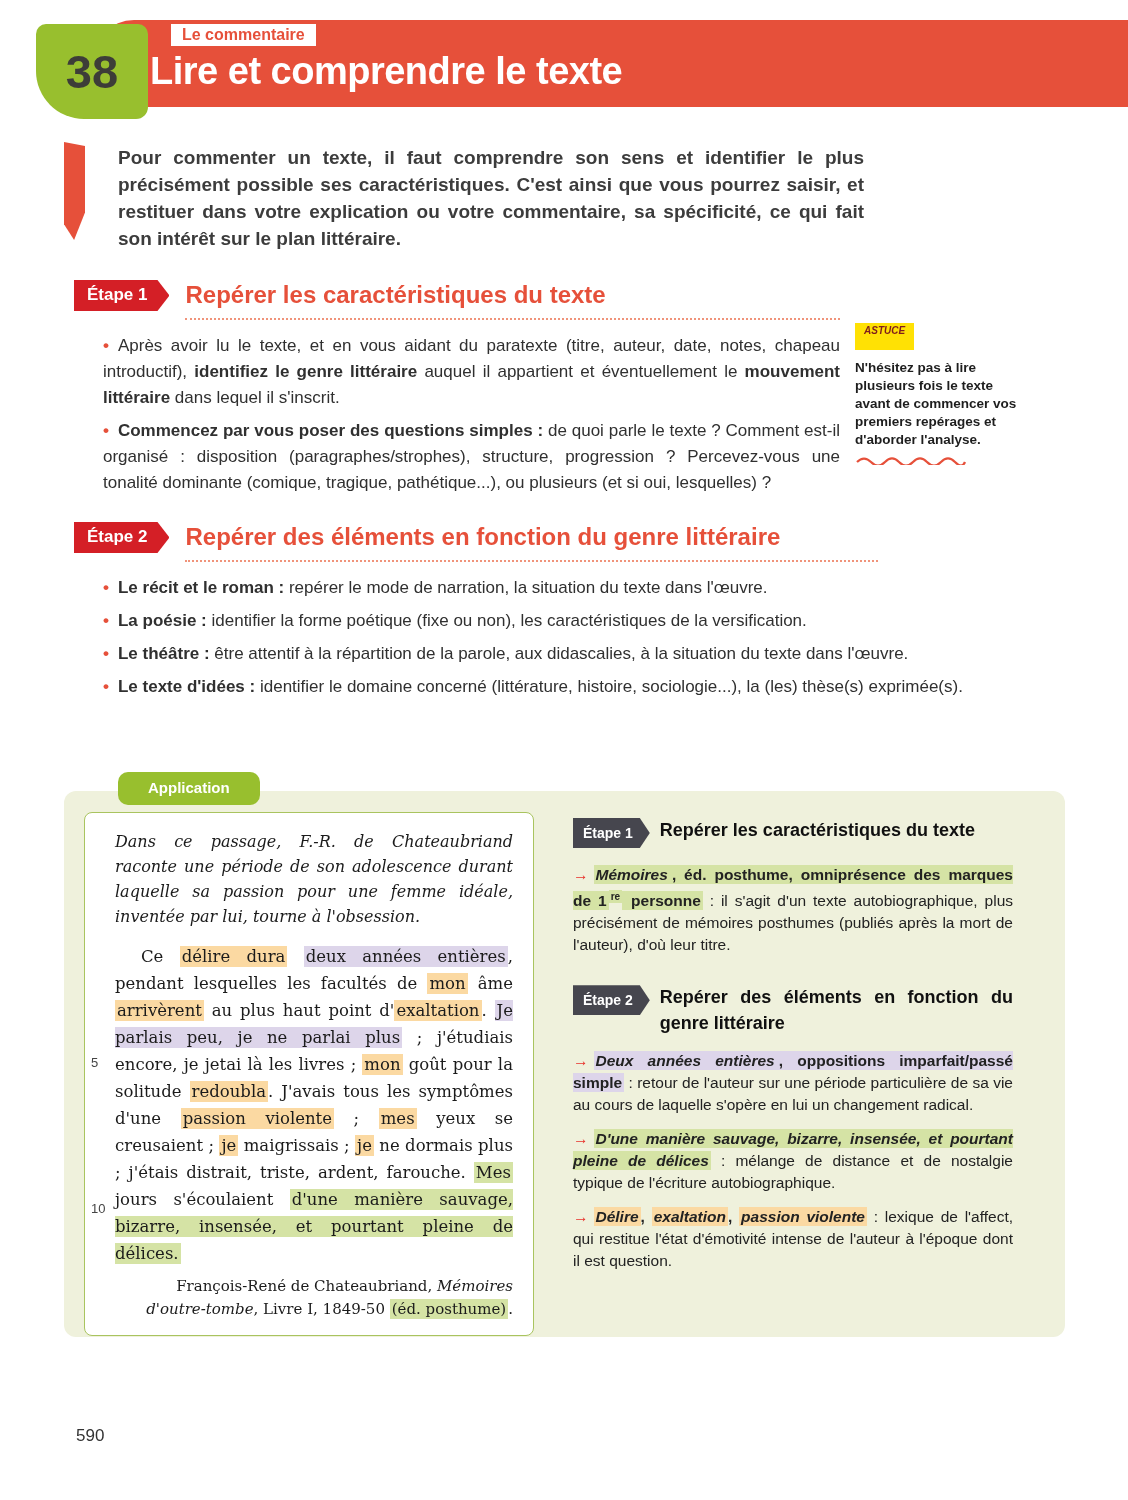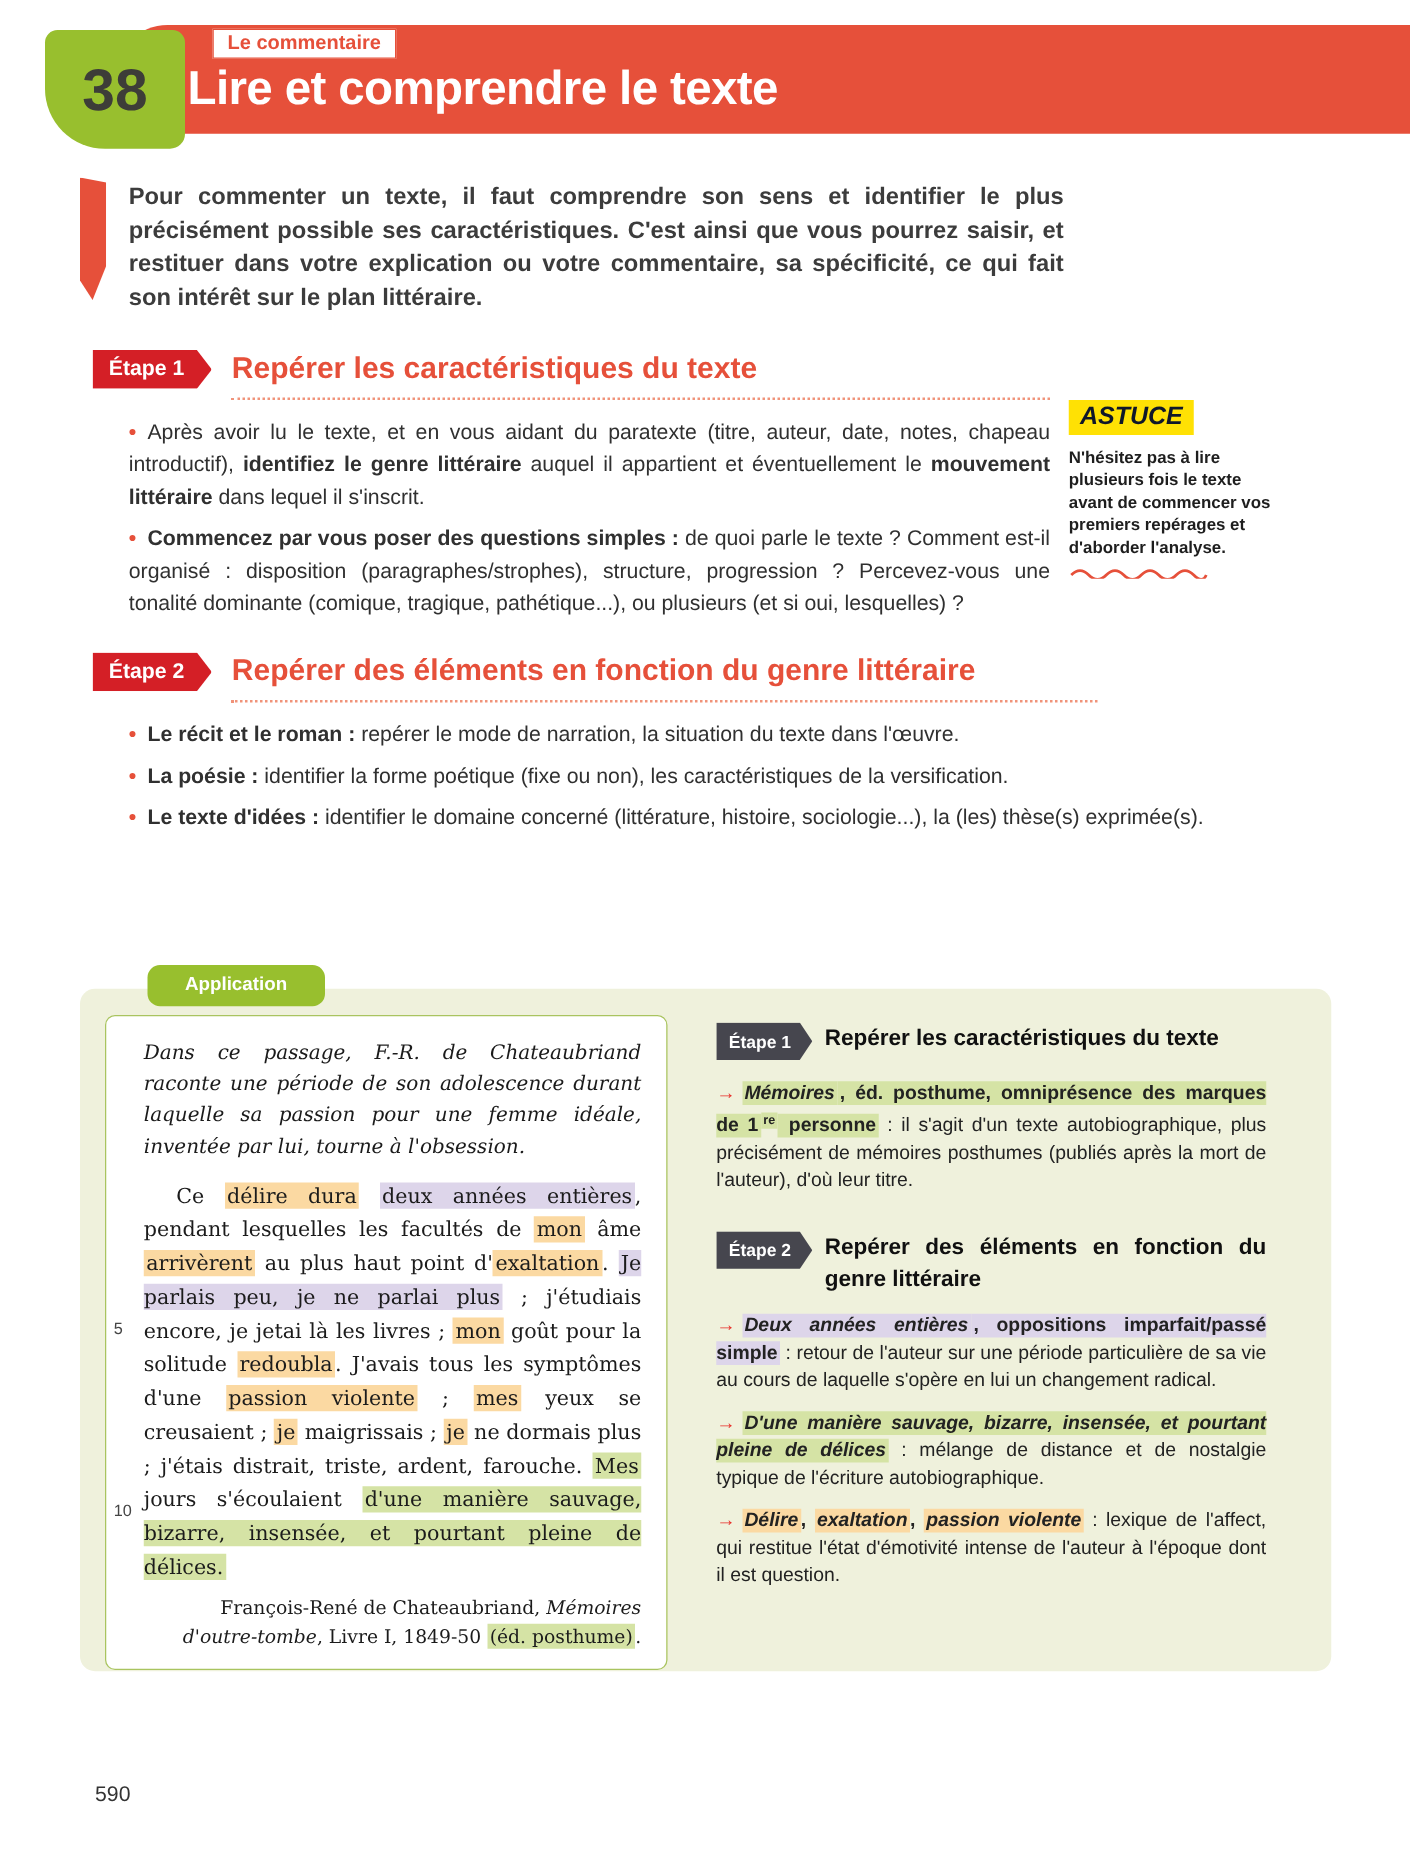--- a/index.html
+++ b/index.html
@@ -45,21 +45,21 @@
   .banner-title {
     position: absolute;
     left: 58px; top: 30px;
     margin: 0;
     font-size: 38px; font-weight: bold; color: #ffffff;
     letter-spacing: -0.5px;
     white-space: nowrap;
   }
 
   
-  .intro { position: absolute; left: 64px; top: 142px; width: 800px; display: flex; gap: 18px; }
+  .intro { position: absolute; left: 64px; top: 142px; width: 800px; display: flex; gap: 33px; }
   .intro-bar {
     flex: none;
     width: 21px; height: 98px;
     background: var(--accent-red, #e6503a);
     clip-path: polygon(0 0, 100% 4%, 100% 72%, 48% 100%, 0 84%);
   }
   .intro-text { margin: 2px 0 0; width: 748px; font-size: 19px; font-weight: bold; line-height: 27px; color: #3c3c3c; text-align: justify; }
 
   
   .step { position: absolute; left: 74px; }
@@ -87,23 +87,23 @@
   }
   .step-body { margin-top: 13px; padding-left: 29px; font-size: 17px; line-height: 26px; color: #303030; text-align: justify; }
   .bullet { margin: 0 0 7px; }
   .bullet-marker { color: var(--accent-red, #e6503a); font-weight: bold; margin-right: 9px; }
 
   
   .astuce { position: absolute; left: 855px; top: 320px; width: 174px; color: var(--accent-red, #e6503a); }
   .astuce-label {
     display: inline-block;
     background: var(--yellow, #ffe104);
-    color: #0f172a;
-    font-size: 20px; font-weight: bold; font-style: italic;
-    padding: 2px 9px 3px;
+    color: #7f1d1d;
+    font-size: 10px; font-weight: bold; font-style: italic;
+    padding: 2px 9px 14px;
   }
   .astuce-text { margin: 9px 0 5px; font-size: 13.5px; font-weight: bold; line-height: 18px; color: #1e1e1e; }
   .squiggle { display: block; }
 
   
   .app-badge {
     position: absolute;
     left: 118px; top: 772px;
     background: var(--green, #98bf2e);
     color: #fff;
@@ -209,20 +209,21 @@
   </aside>
 
   <section class="step step-2">
     <div class="step-header">
       <span class="step-badge">Étape 2</span>
       <h2 class="step-title">Repérer des éléments en fonction du genre littéraire</h2>
     </div>
     <div class="step-body">
       <p class="bullet"><span class="bullet-marker">•</span><span><span class="b">Le récit et le roman :</span><span> repérer le mode de narration, la situation du texte dans l'œuvre.</span></span></p>
       <p class="bullet"><span class="bullet-marker">•</span><span><span class="b">La poésie :</span><span> identifier la forme poétique (fixe ou non), les caractéristiques de la versification.</span></span></p>
+      <p class="bullet"><span class="bullet-marker">•</span><span><span class="b">Le théâtre :</span><span> être attentif à la répartition de la parole, aux didascalies, à la situation du texte dans l'œuvre.</span></span></p>
       <p class="bullet"><span class="bullet-marker">•</span><span><span class="b">Le texte d'idées :</span><span> identifier le domaine concerné (littérature, histoire, sociologie...), la (les) thèse(s) exprimée(s).</span></span></p>
     </div>
   </section>
 
   <div class="app-badge">Application</div>
 
   <div class="app-panel">
 
     <div class="quote-box">
       <p class="chapeau">Dans ce passage, F.-R. de Chateaubriand raconte une période de son adolescence durant laquelle sa passion pour une femme idéale, inventée par lui, tourne à l'obsession.</p>

